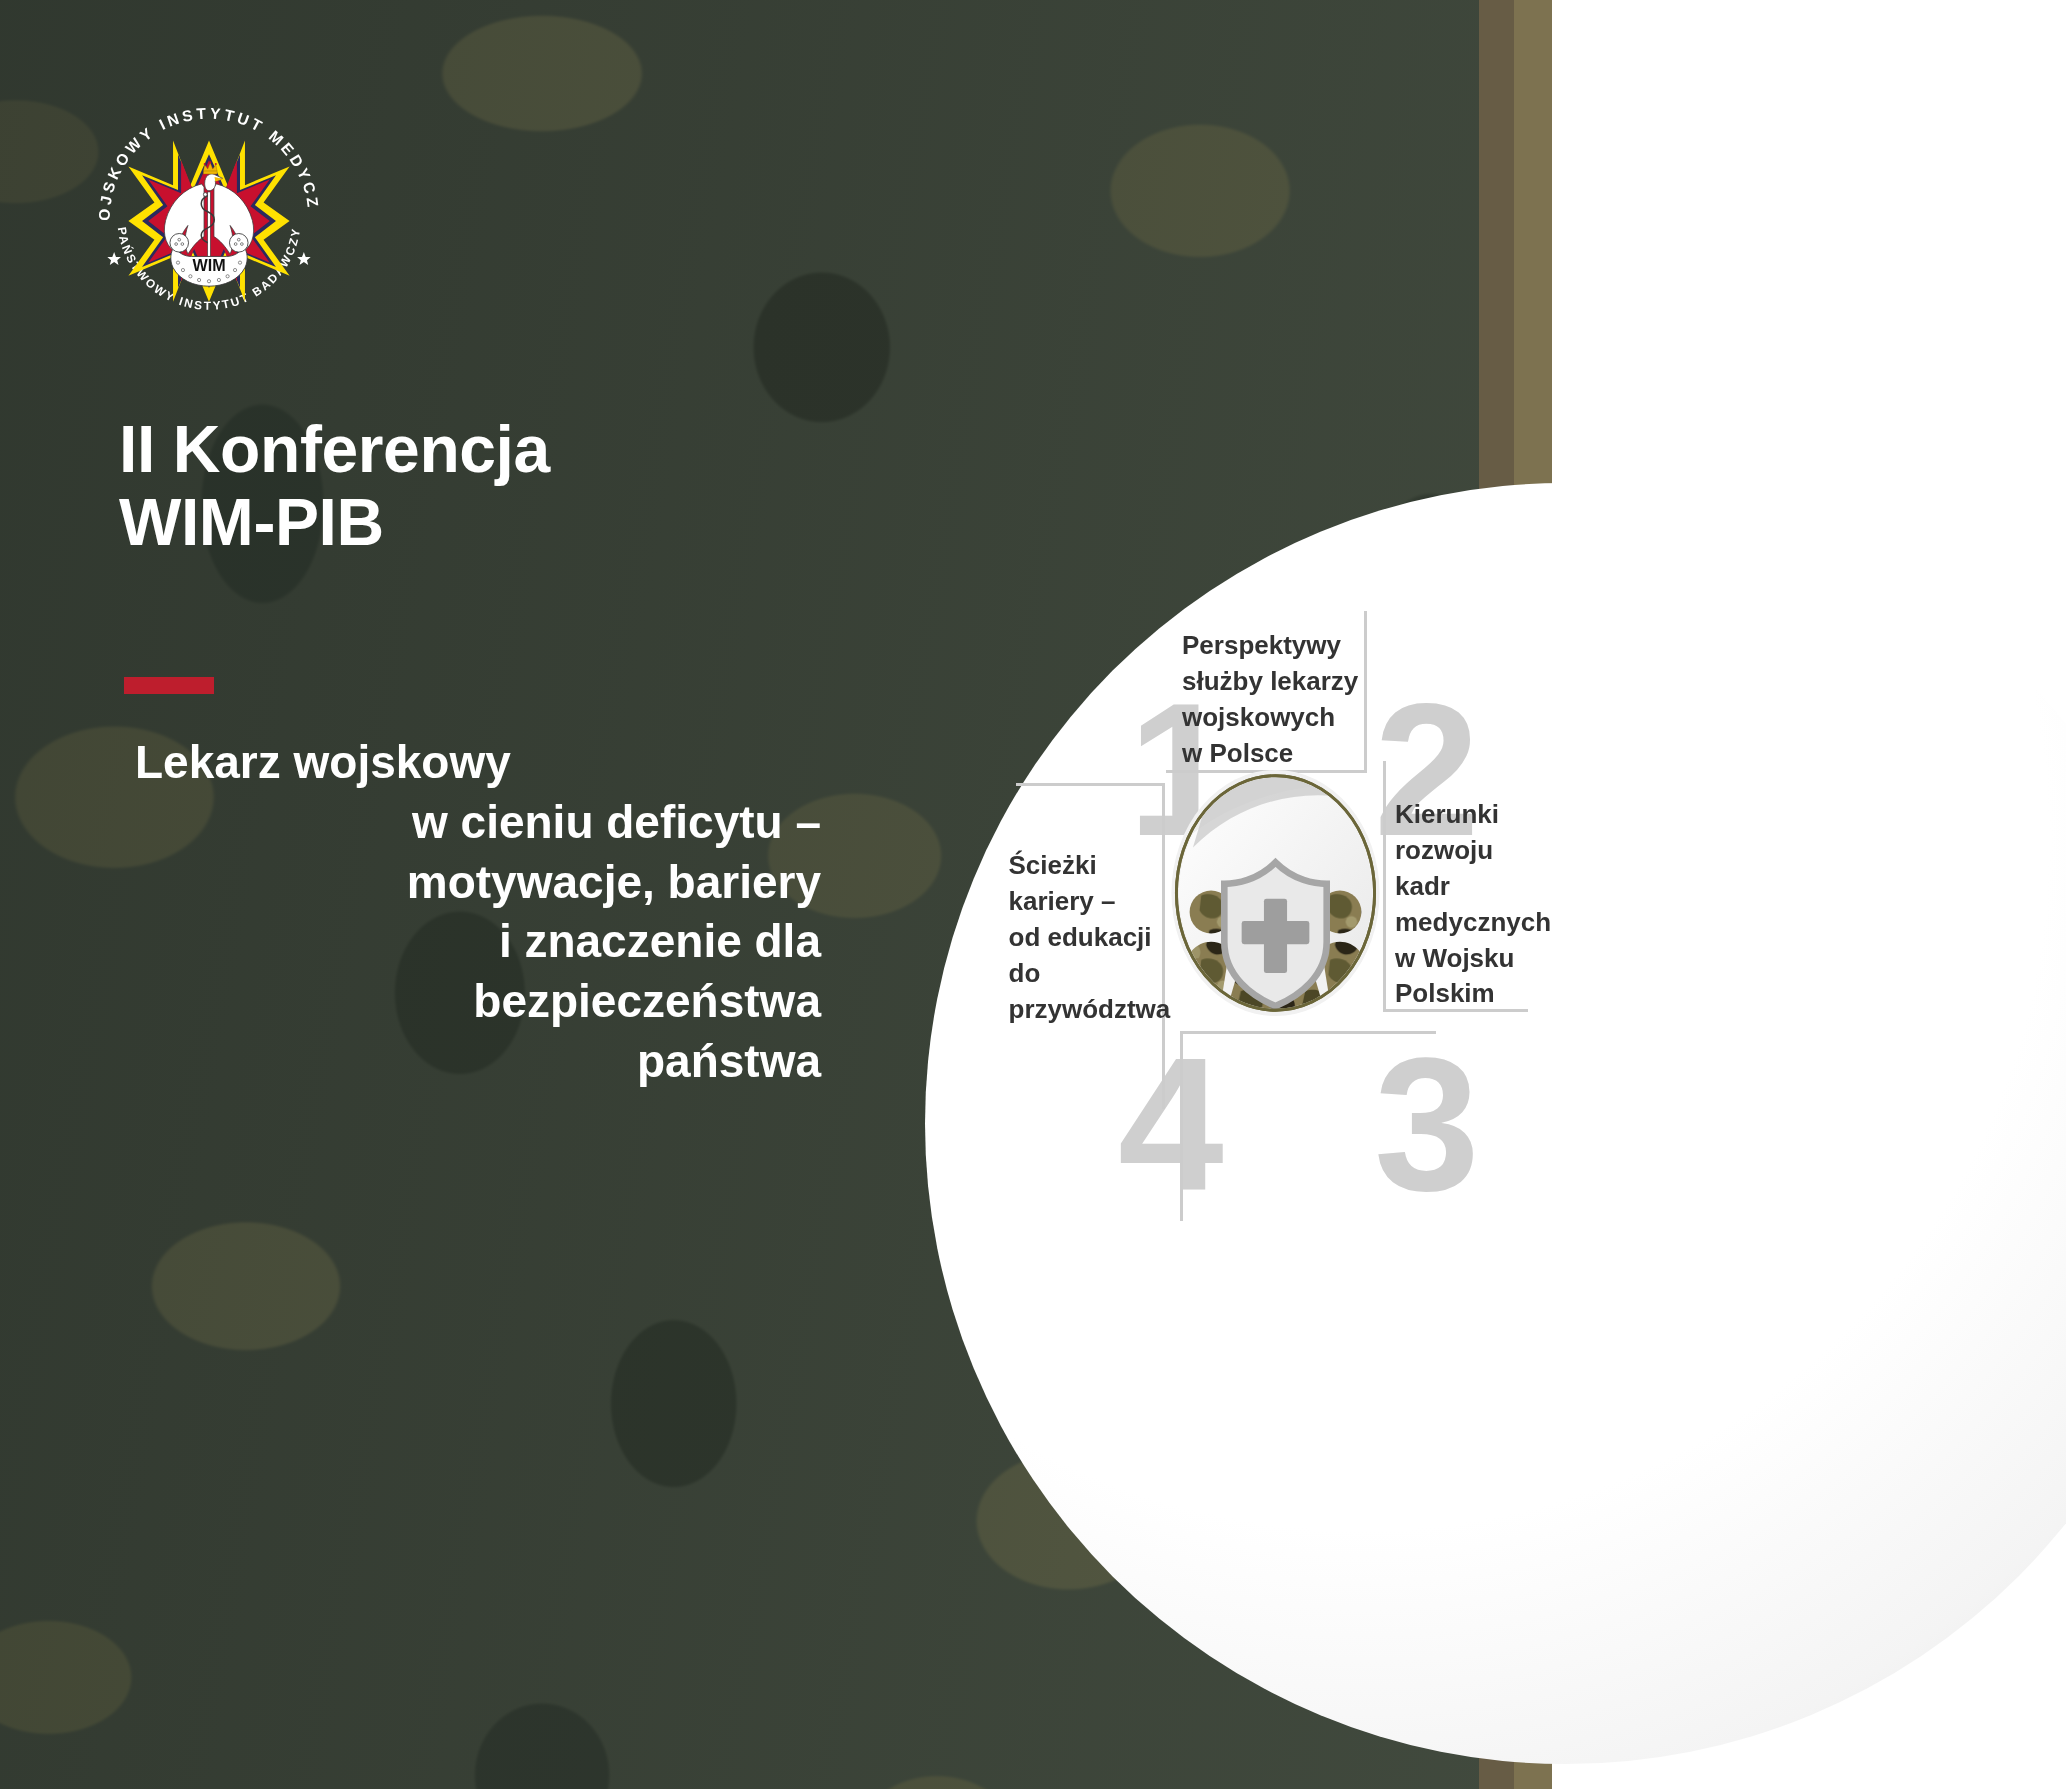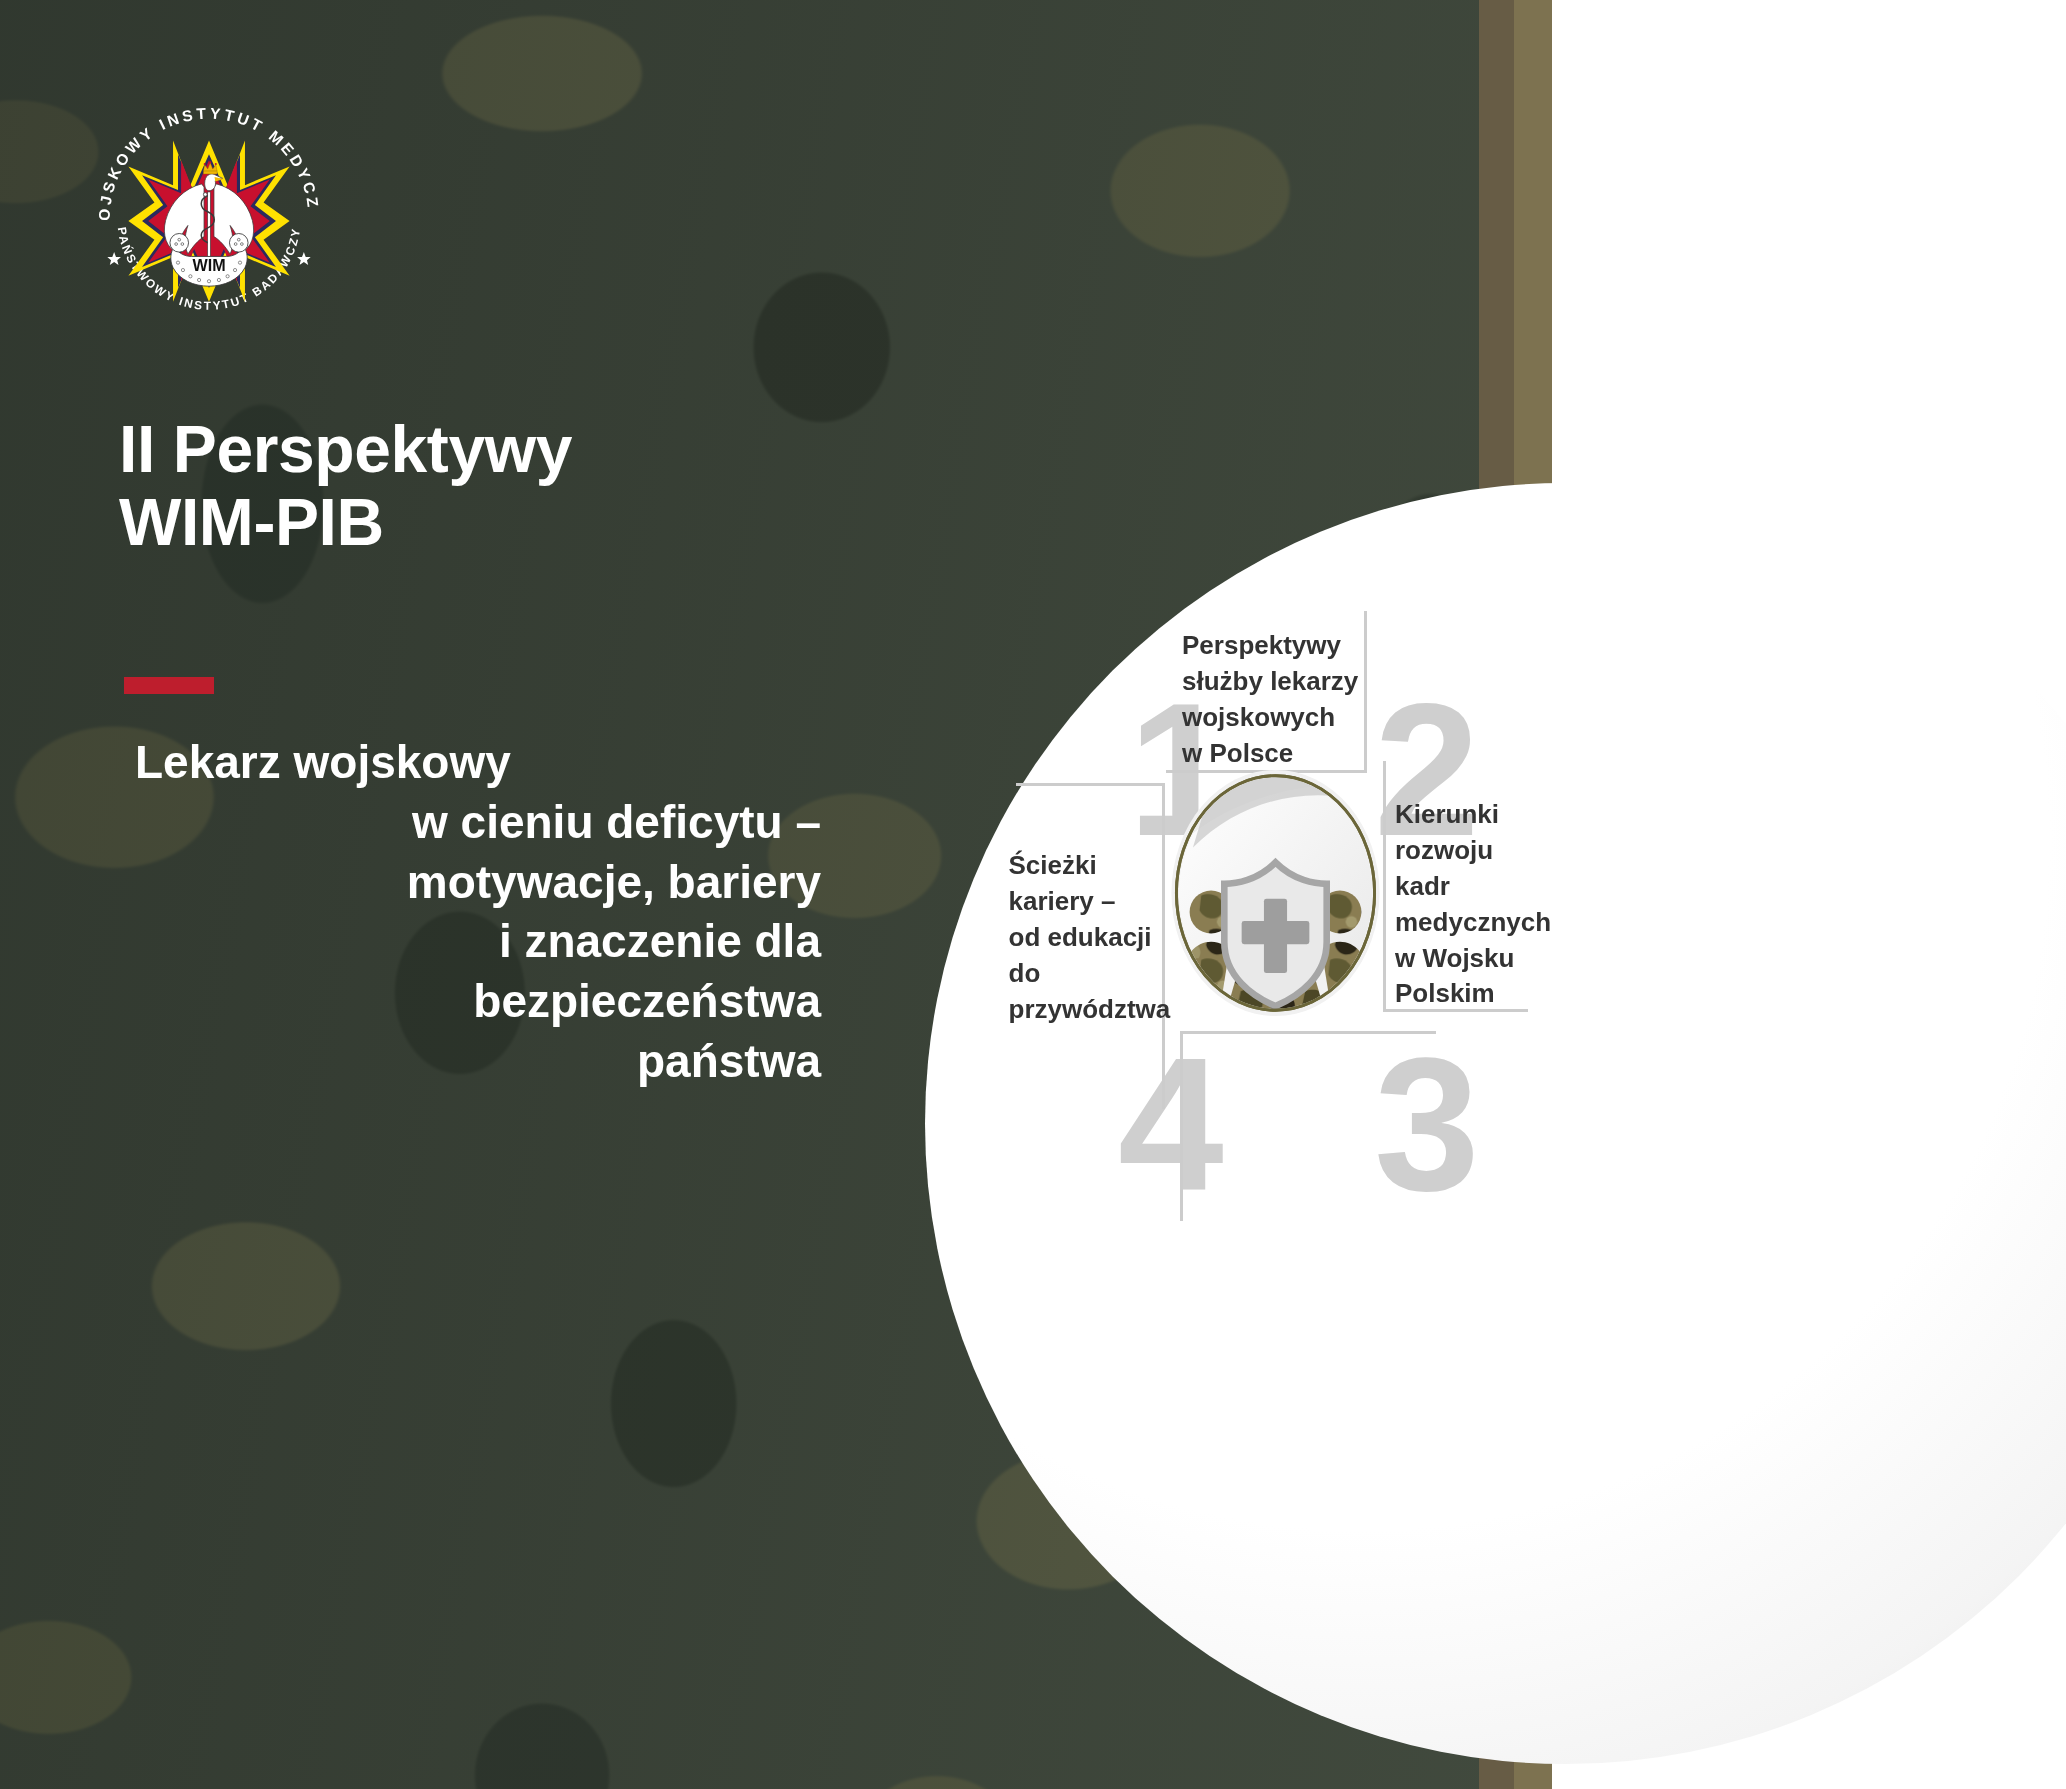--- a/index.html
+++ b/index.html
@@ -240,21 +240,21 @@
             <circle cx="16" cy="42" r="2.6"></circle>
           <circle cx="30" cy="36" r="2.6"></circle>
             <circle cx="42" cy="26" r="2.6"></circle>
             <circle cx="50" cy="14" r="2.6"></circle>
         </g>
         <text x="0" y="28" text-anchor="middle" font-family="Liberation Sans, sans-serif" font-size="26" font-weight="700" fill="#111111">WIM</text>
       </g>
     </svg>
   </div>
 
-  <div class="conf-title">II Perspektywy
+  <div class="conf-title">II Konferencja
 WIM-PIB</div>
 
   <div class="red-bar"></div>
 
   <div class="subtitle-block">
     <span class="subtitle-strong">Lekarz wojskowy</span>
     <span class="subtitle-rest">w cieniu deficytu –
 motywacje, bariery
 i znaczenie dla
 bezpieczeństwa

